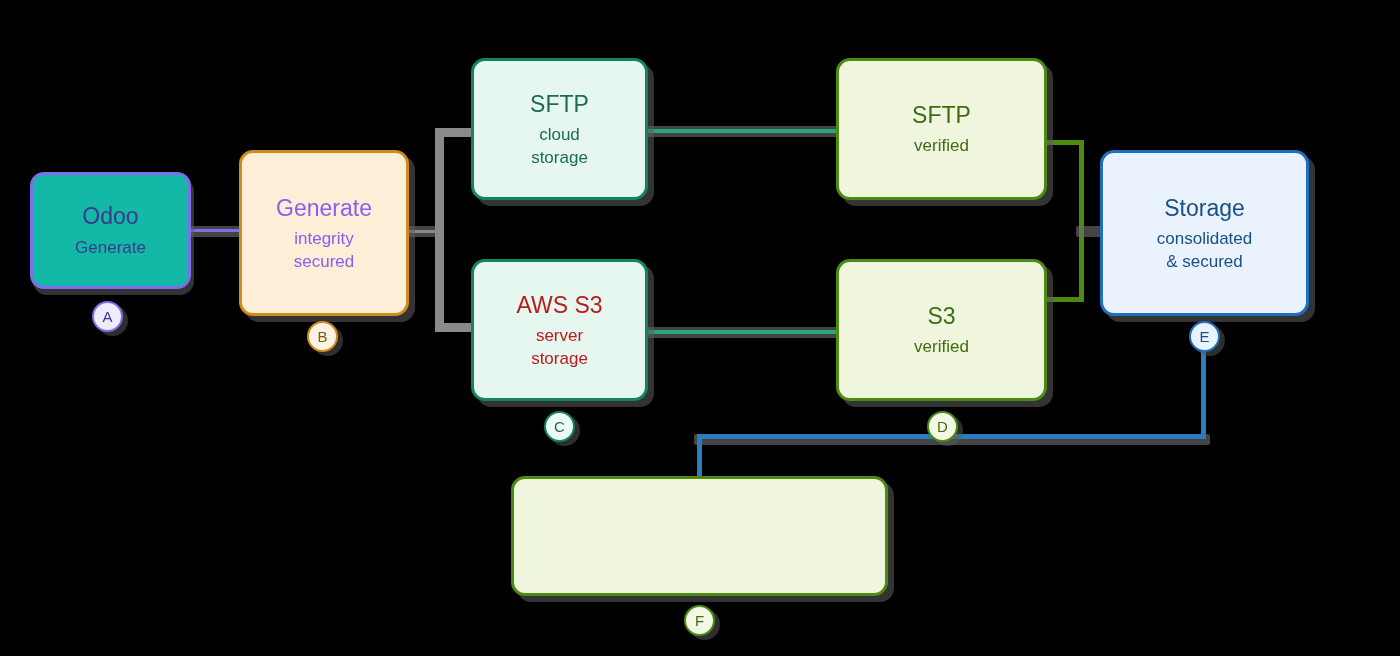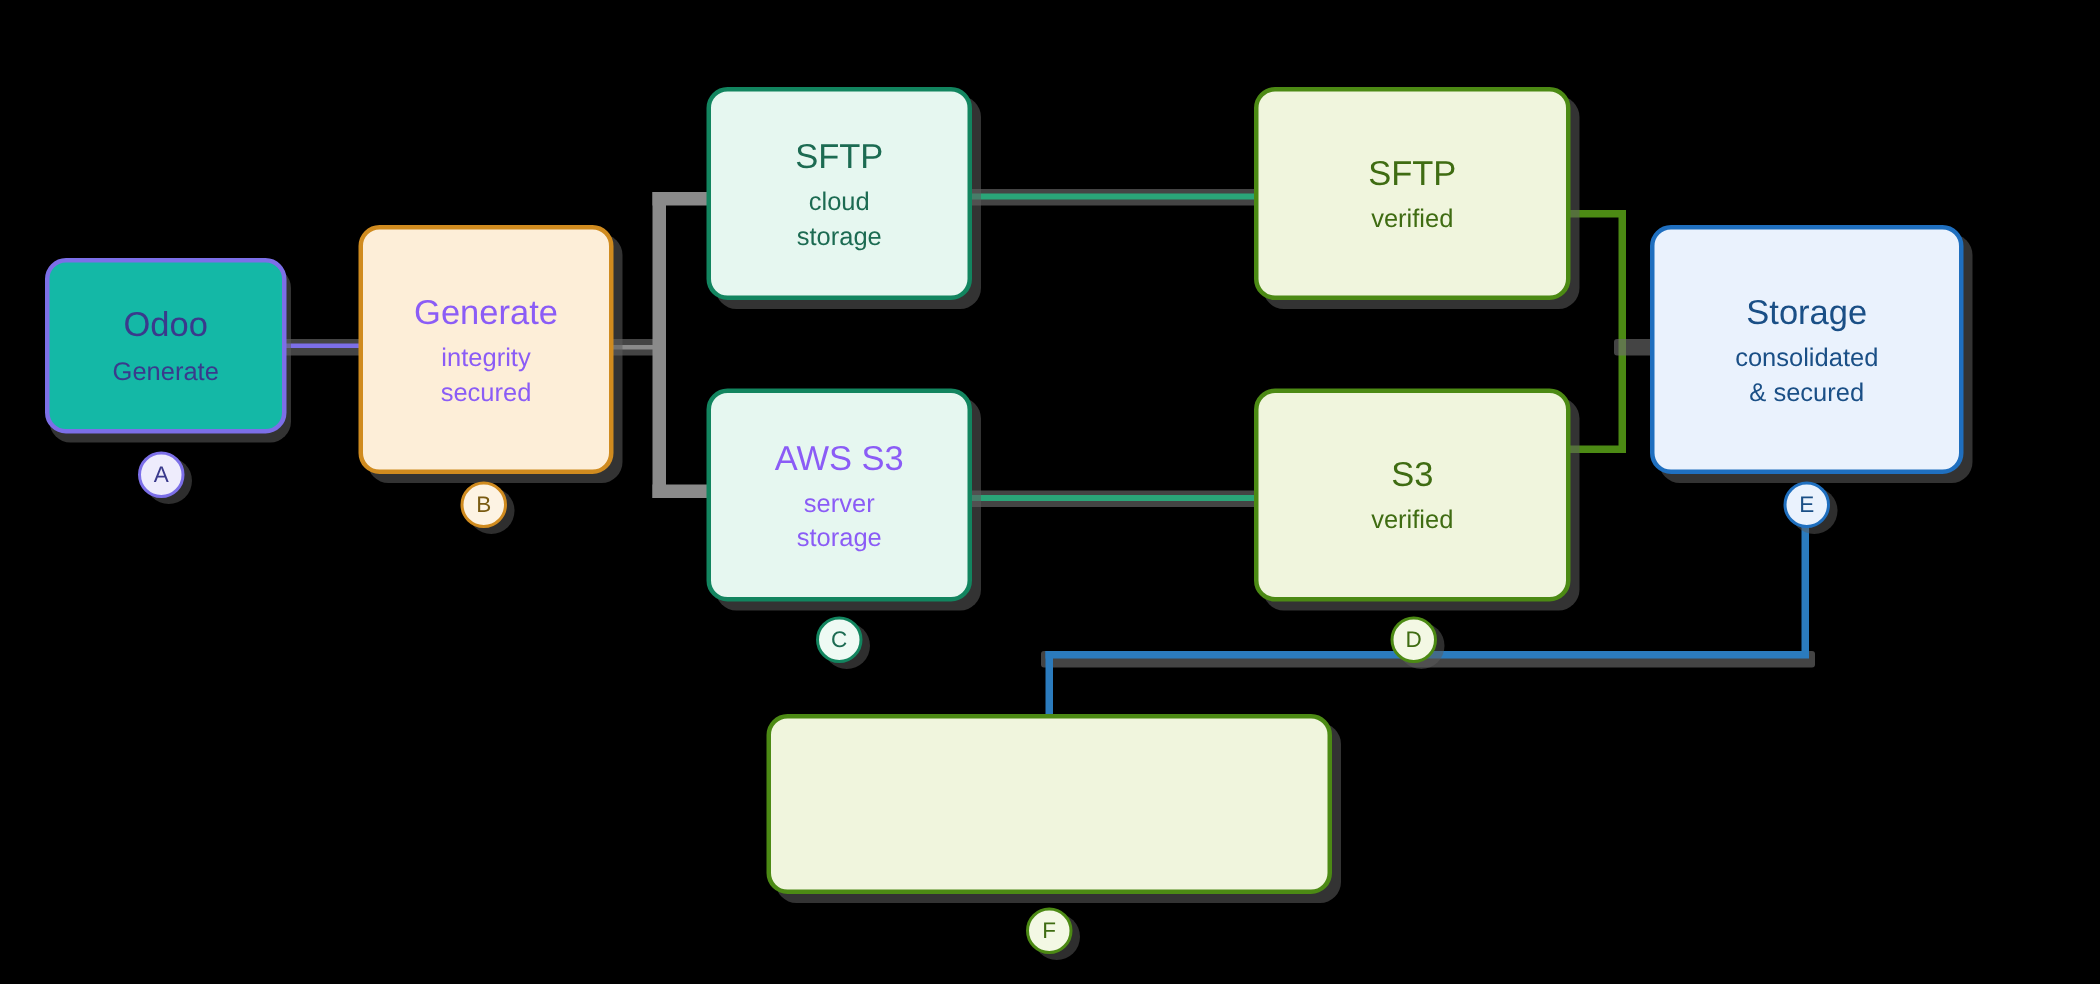--- a/index.html
+++ b/index.html
@@ -144,21 +144,21 @@
     <div class="sub">integrity</div>
     <div class="sub">secured</div>
   </div>
 
   <div class="node" style="left:471px; top:58px; width:177px; height:142px; border-color:#12855f; background:#e6f7f0; color:#1c6b52;">
     <div class="title">SFTP</div>
     <div class="sub">cloud</div>
     <div class="sub">storage</div>
   </div>
 
-  <div class="node" style="left:471px; top:259px; width:177px; height:142px; border-color:#12855f; background:#e6f7f0; color:#8b5cf6;">
+  <div class="node" style="left:471px; top:259px; width:177px; height:142px; border-color:#12855f; background:#e6f7f0; color:#b91c1c;">
     <div class="title">AWS S3</div>
     <div class="sub">server</div>
     <div class="sub">storage</div>
   </div>
 
   <div class="node" style="left:836px; top:58px; width:211px; height:142px; border-color:#4c8a14; background:#f0f5dd; color:#3f6c12;">
     <div class="title">SFTP</div>
     <div class="sub">verified</div>
   </div>
 

